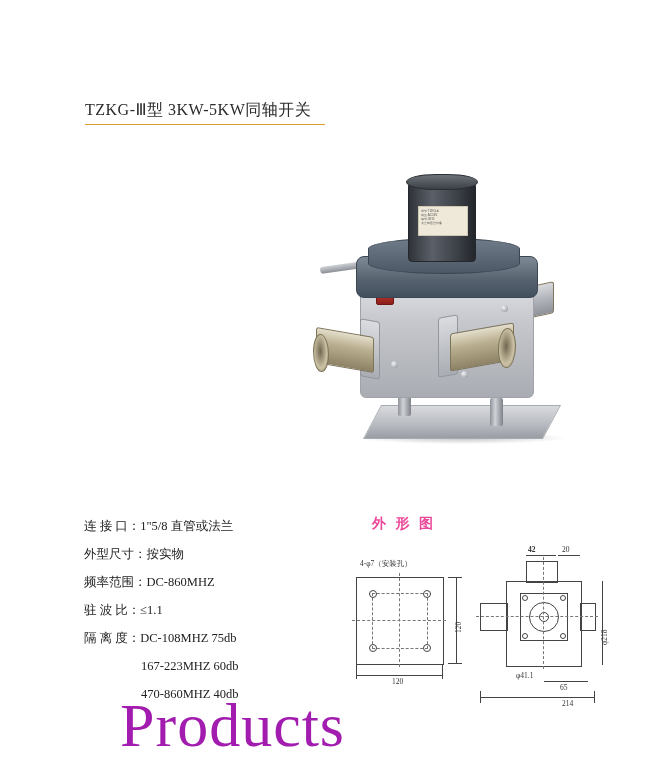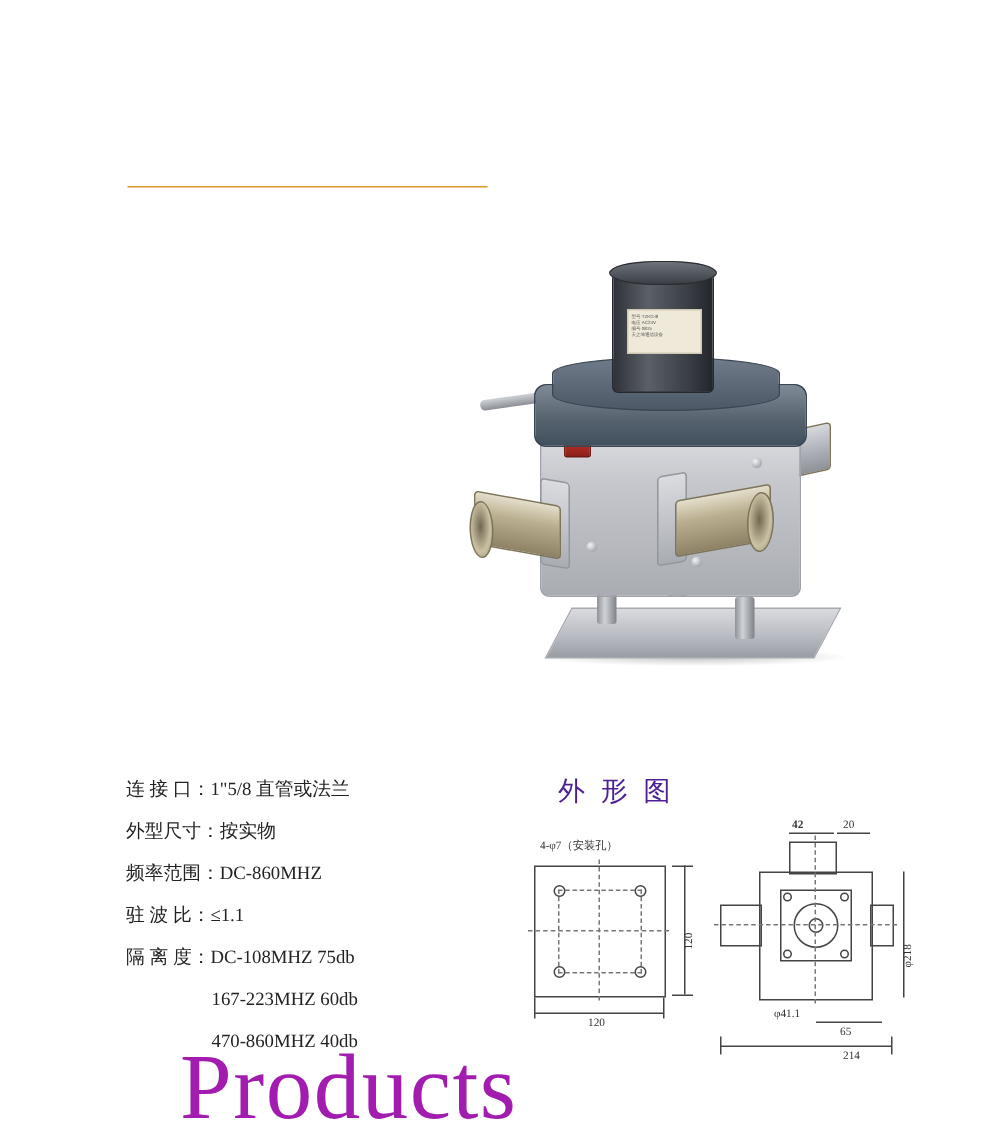--- a/index.html
+++ b/index.html
@@ -260,24 +260,25 @@
     line-height: 28px;
   }
   .spec-row { white-space: nowrap; }
   .spec-sub { padding-left: 57px; white-space: nowrap; }
 
   
   .draw-title {
     position: absolute;
     left: 372px;
     top: 515px;
-    font-size: 18px;
-    color: #4c1d95;
+    font-size: 14px;
+    color: #ec4899;
     font-family: "Liberation Serif", serif;
     letter-spacing: 3px;
+    font-weight: bold;
   }
   .draw-area {
     position: absolute;
     left: 330px;
     top: 545px;
     width: 300px;
     height: 175px;
   }
   .dl { position: absolute; background: #444; }
   .dl.h { height: 1px; }
@@ -305,20 +306,21 @@
     border: 1px solid #444;
   }
 </style>
 </head>
 <body>
 
 <div class="page">
 
   <div class="watermark">Products</div>
 
+  <div class="title">TZKG-Ⅲ型  3KW-5KW同轴开关</div>
   <div class="title-underline"></div>
 
   <div class="photo">
     <div class="plate-shadow"></div>
     <div class="plate"></div>
     <div class="leg l1"></div>
     <div class="leg l2"></div>
     <div class="leg l3"></div>
 
     <div class="port back"></div>

